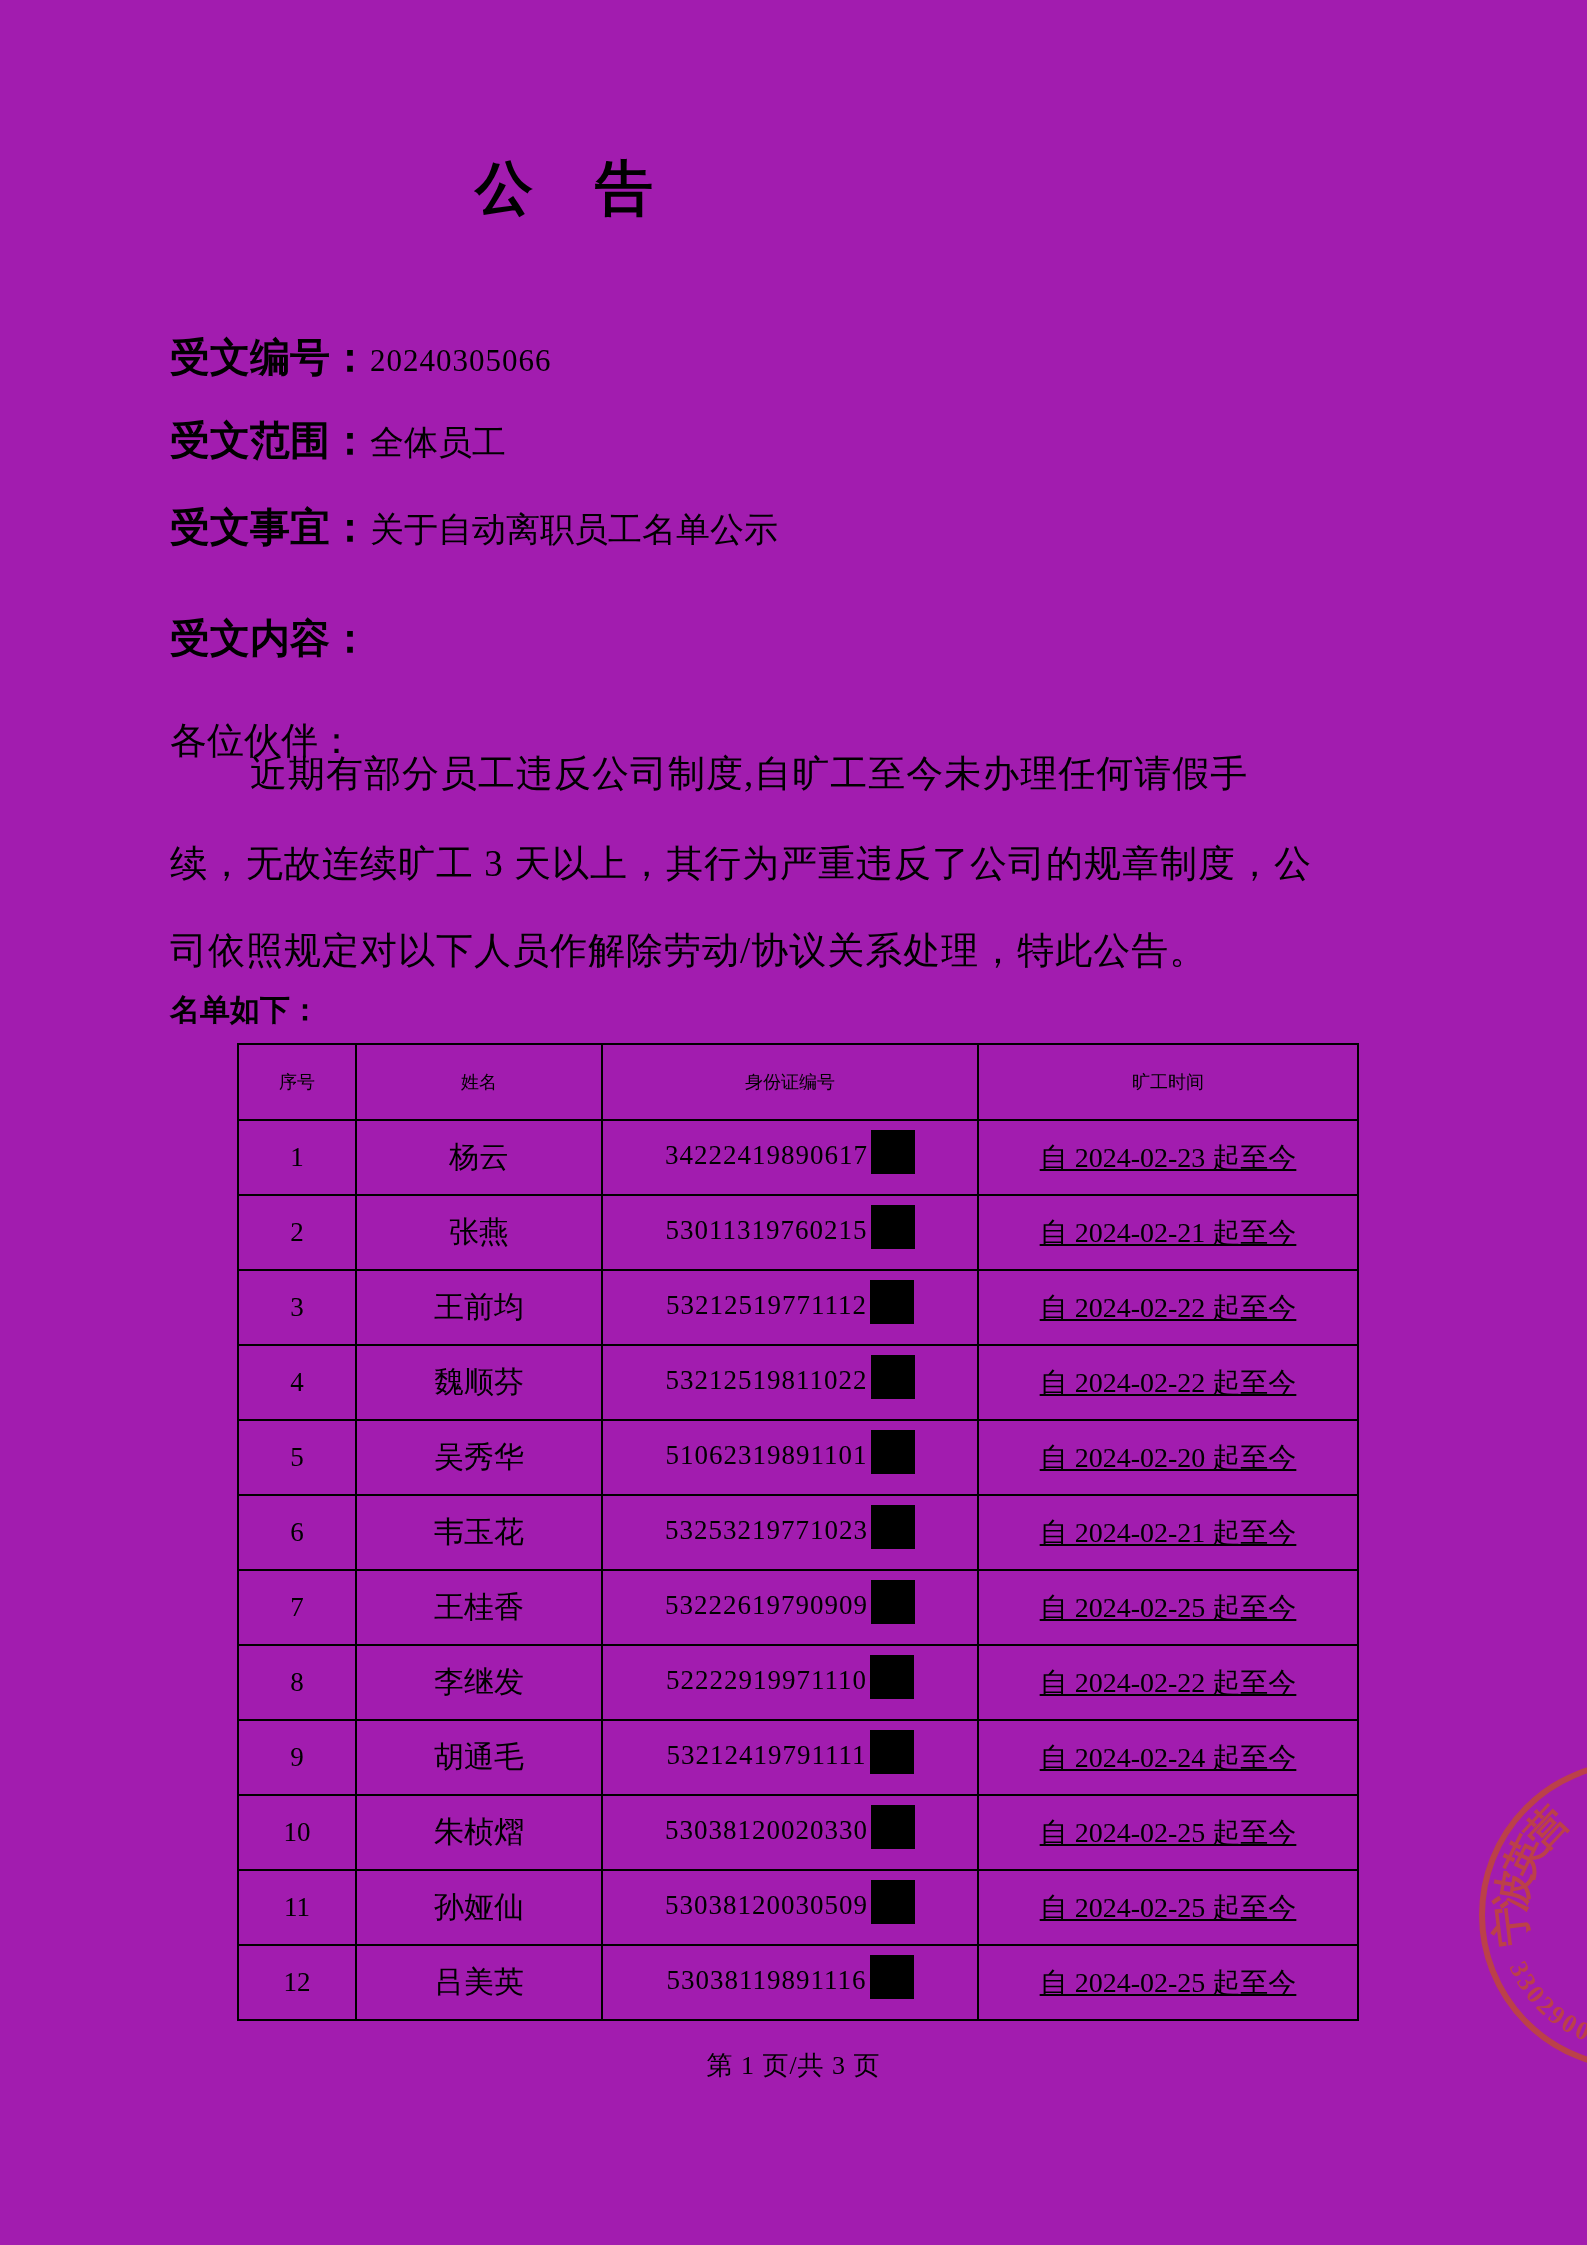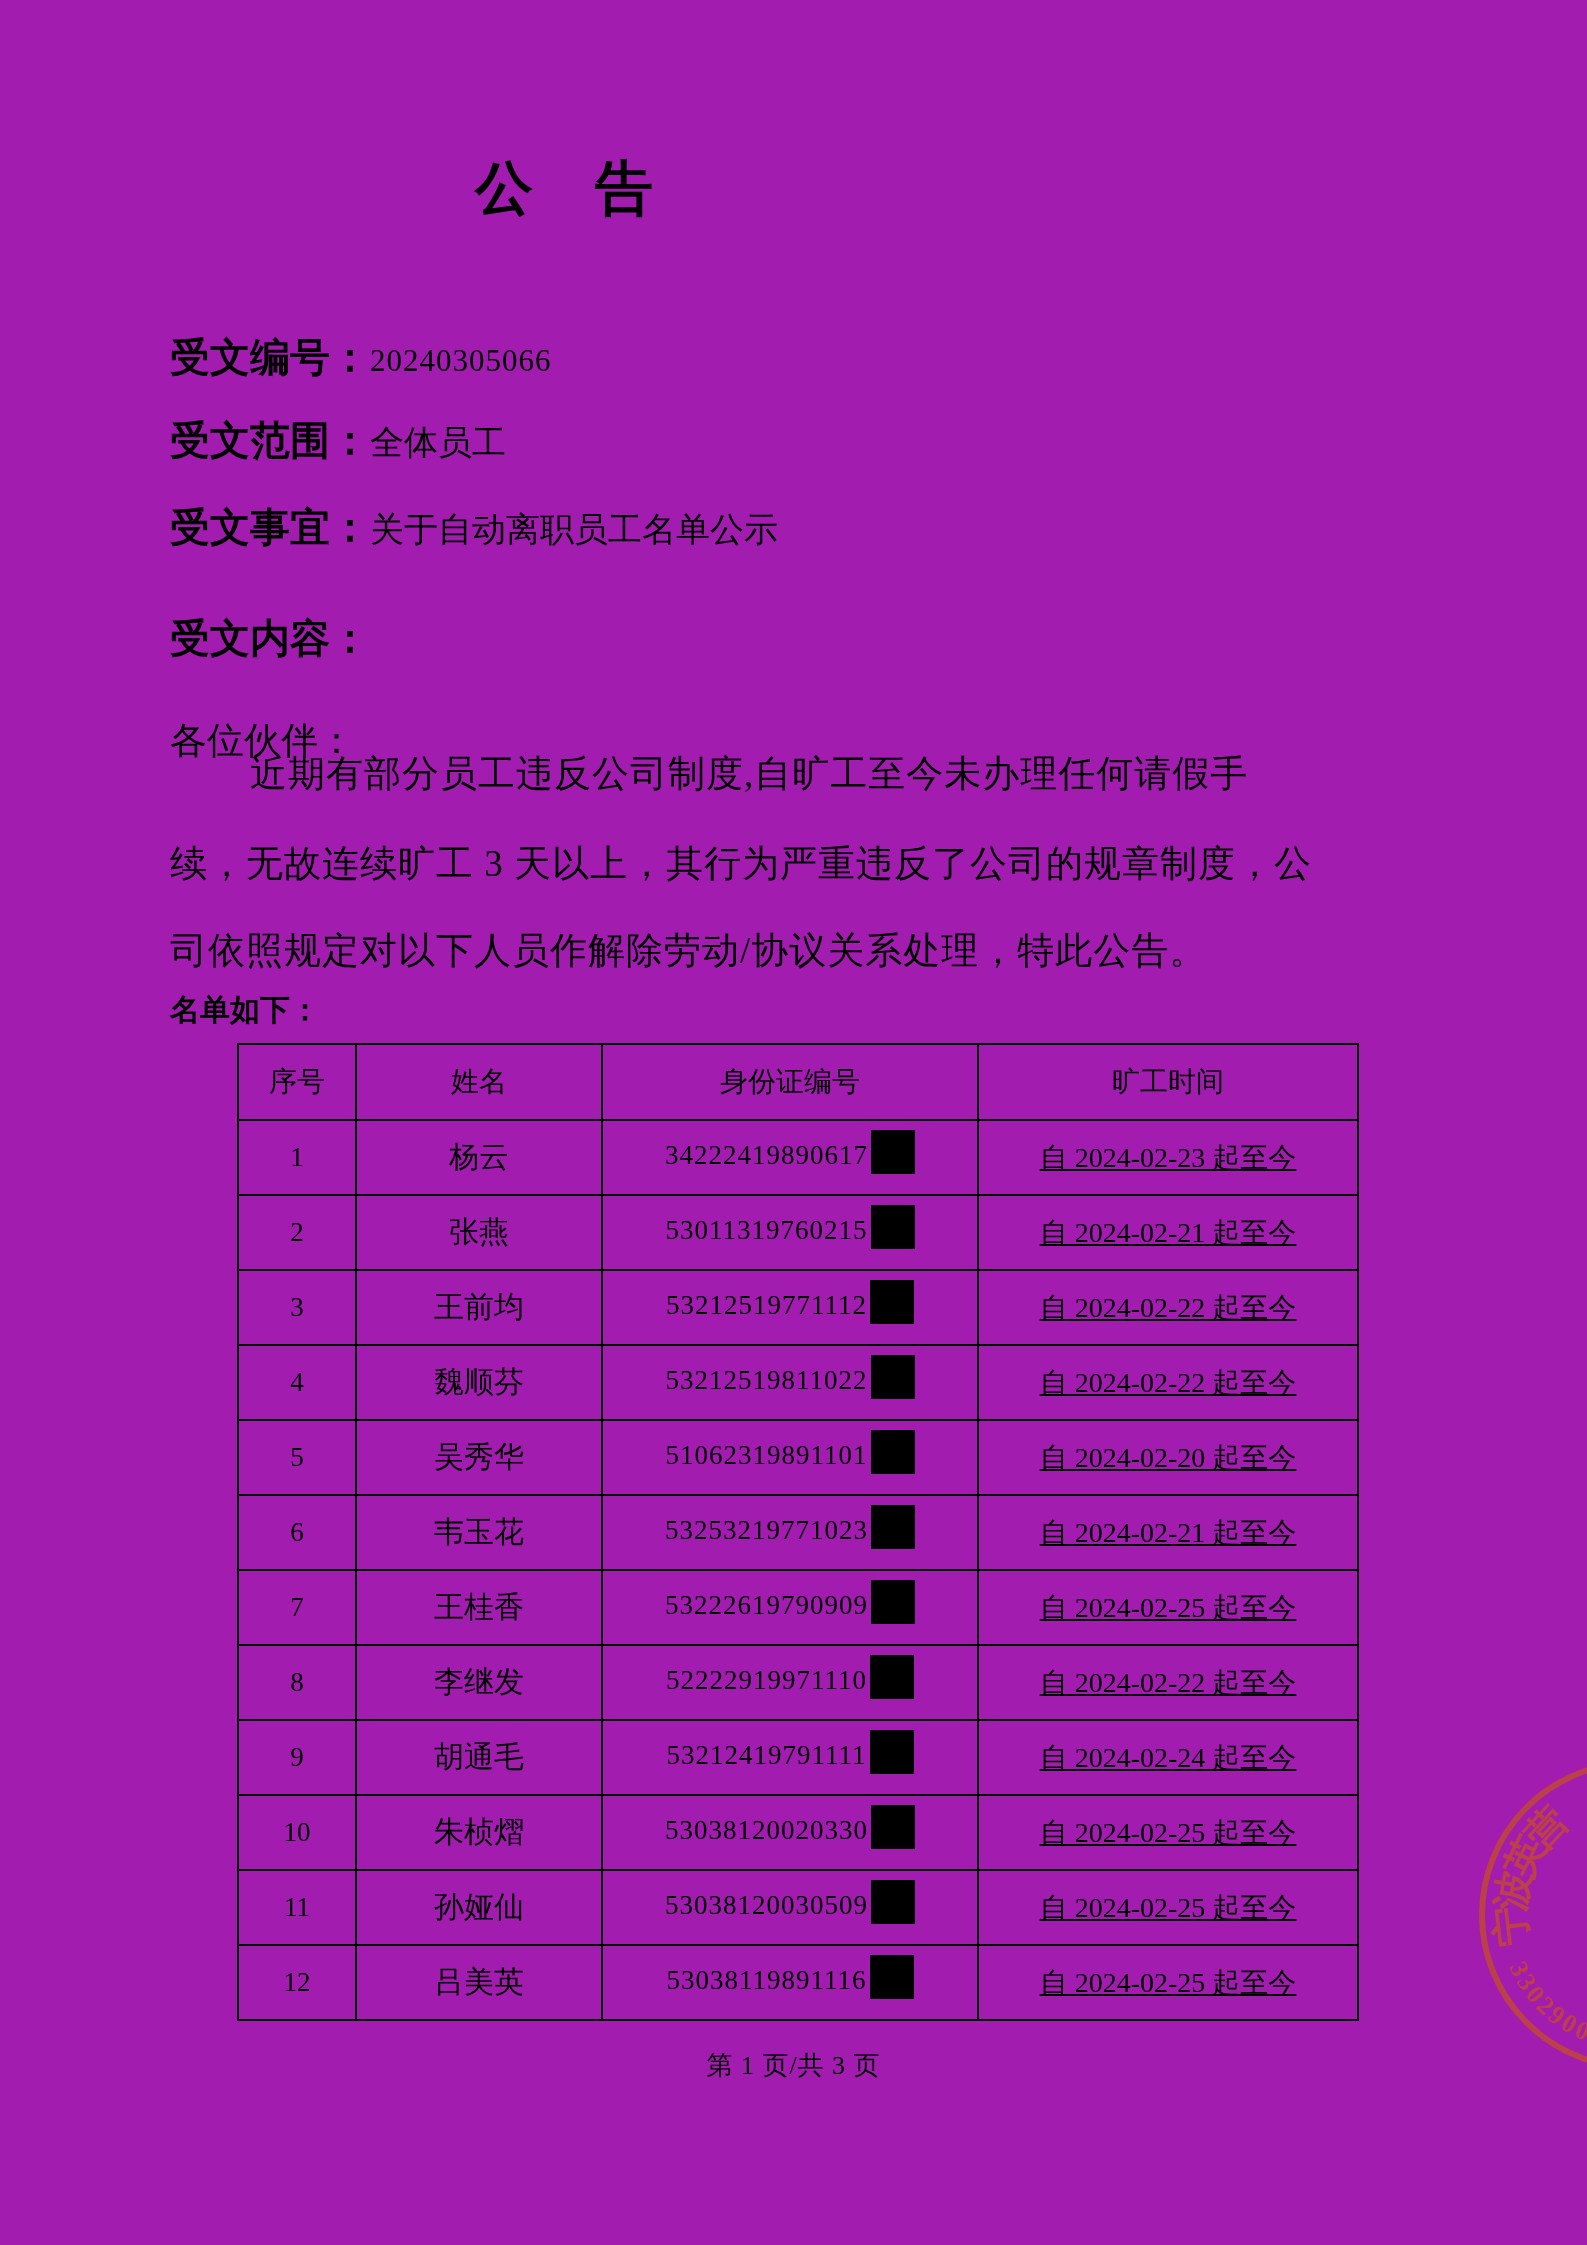--- a/index.html
+++ b/index.html
@@ -22,21 +22,21 @@
   .p1{left:250px;top:749px;} .p2{left:170px;top:839px;} .p3{left:170px;top:926px;}
   .list-intro{position:absolute;left:170px;top:990px;font-size:30px;font-weight:700;}
   table.roster{
     position:absolute;left:237px;top:1043px;width:1120px;
     border-collapse:collapse;table-layout:fixed;
   }
   table.roster th,table.roster td{
     border:2px solid #000;text-align:center;vertical-align:middle;
     font-weight:400;padding:0;
   }
-  table.roster th{height:74px;font-size:28px;text-align:center;}
+  table.roster th{height:74px;font-size:18px;text-align:center;}
   table.roster td{height:73px;}
   td.c-no{font-size:27px;}
   td.c-name{font-size:30px;}
   td.c-id{font-size:27px;letter-spacing:1px;}
   td.c-time{font-size:28px;text-decoration:underline;}
   .redact{
     display:inline-block;width:44px;height:44px;background:#000;
     margin-left:3px;vertical-align:middle;transform:translateY(-6px);
   }
   .footer{

